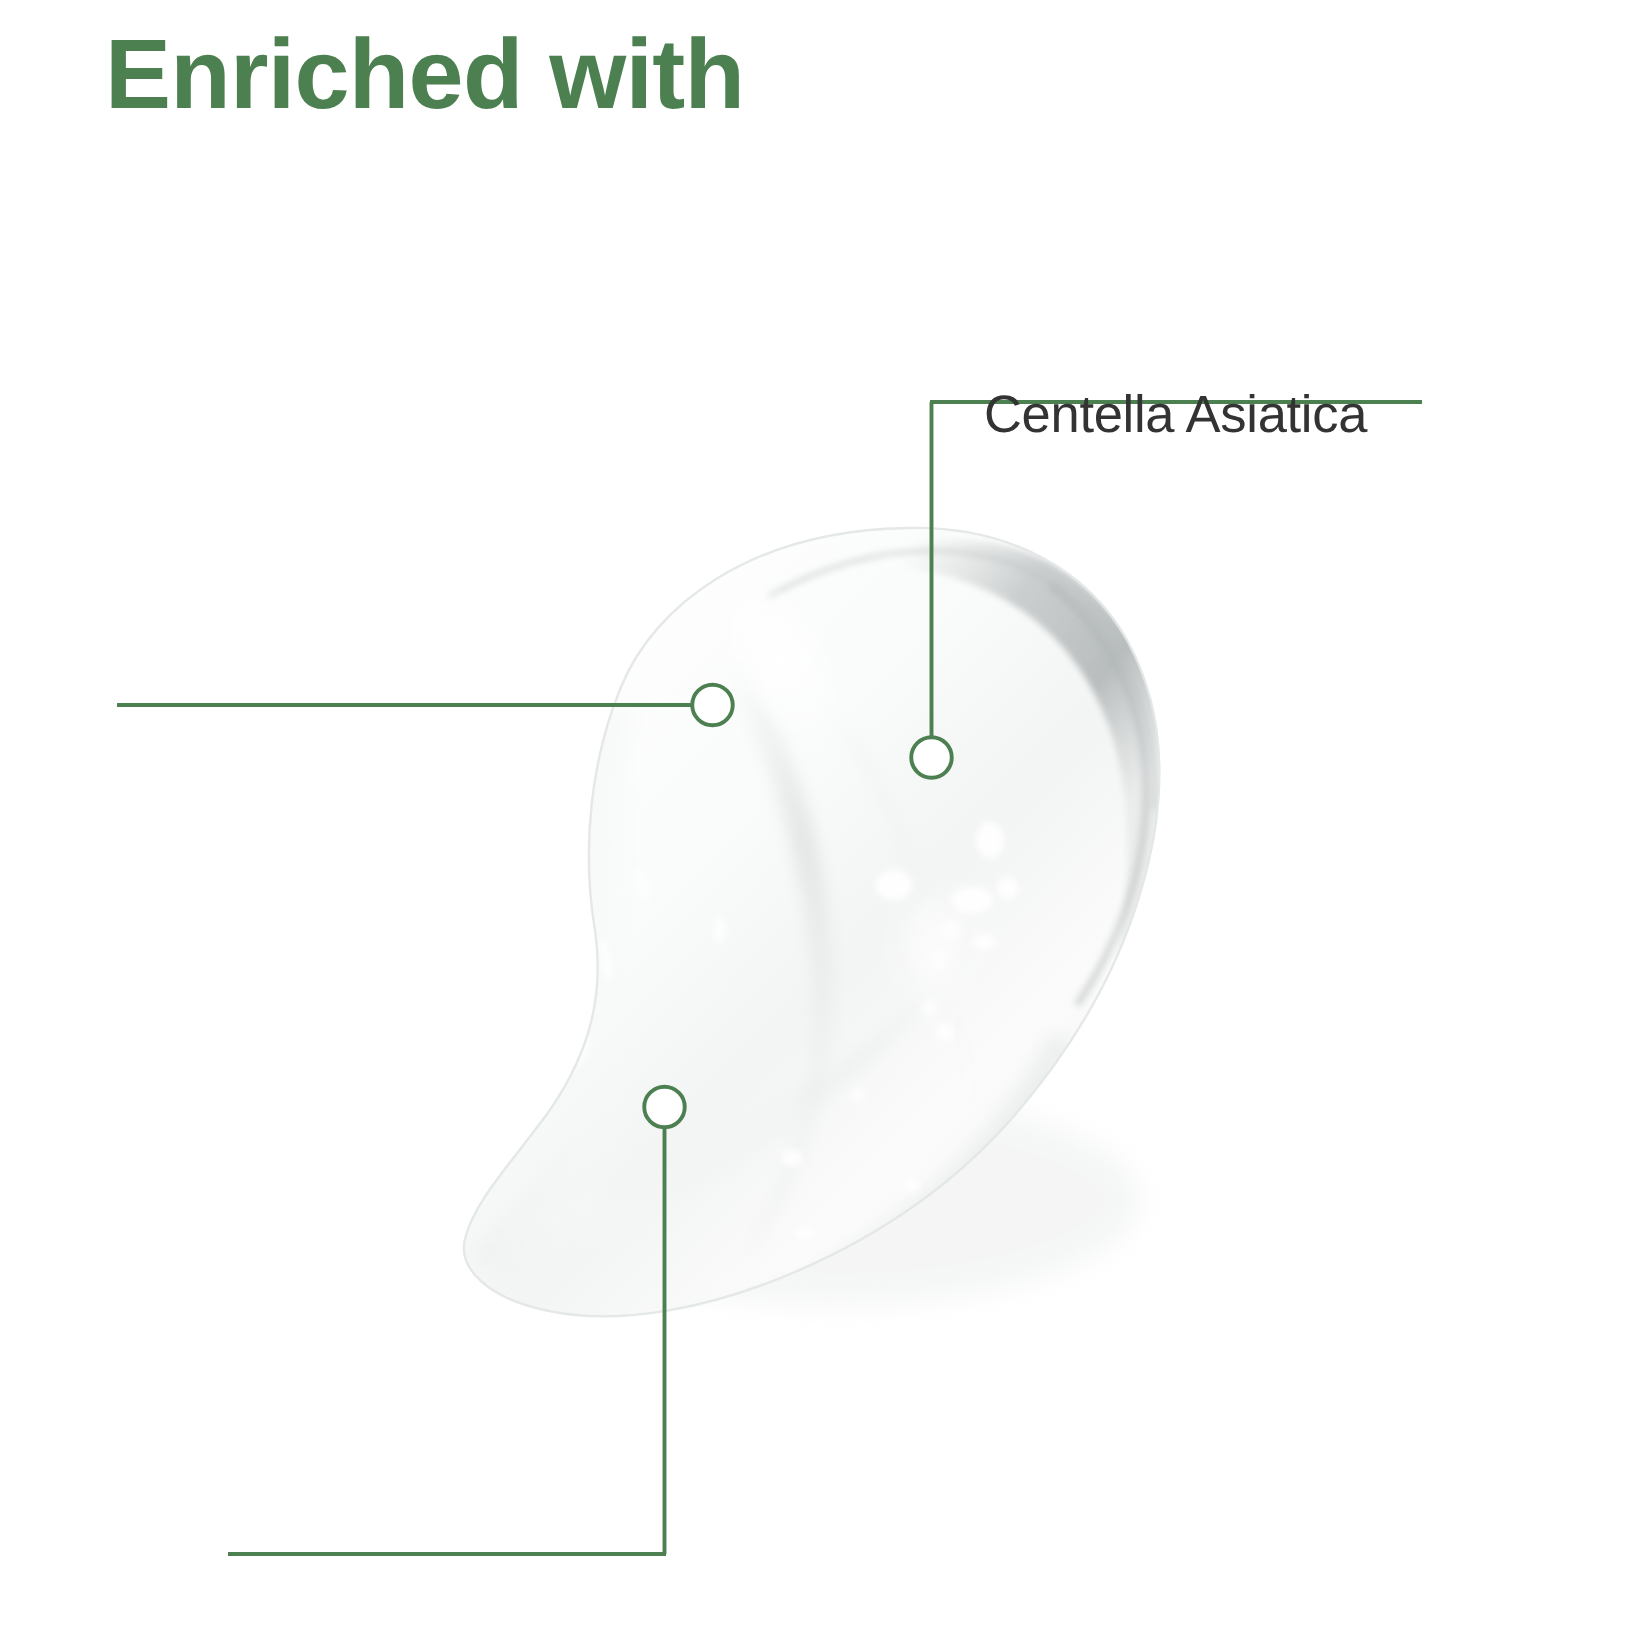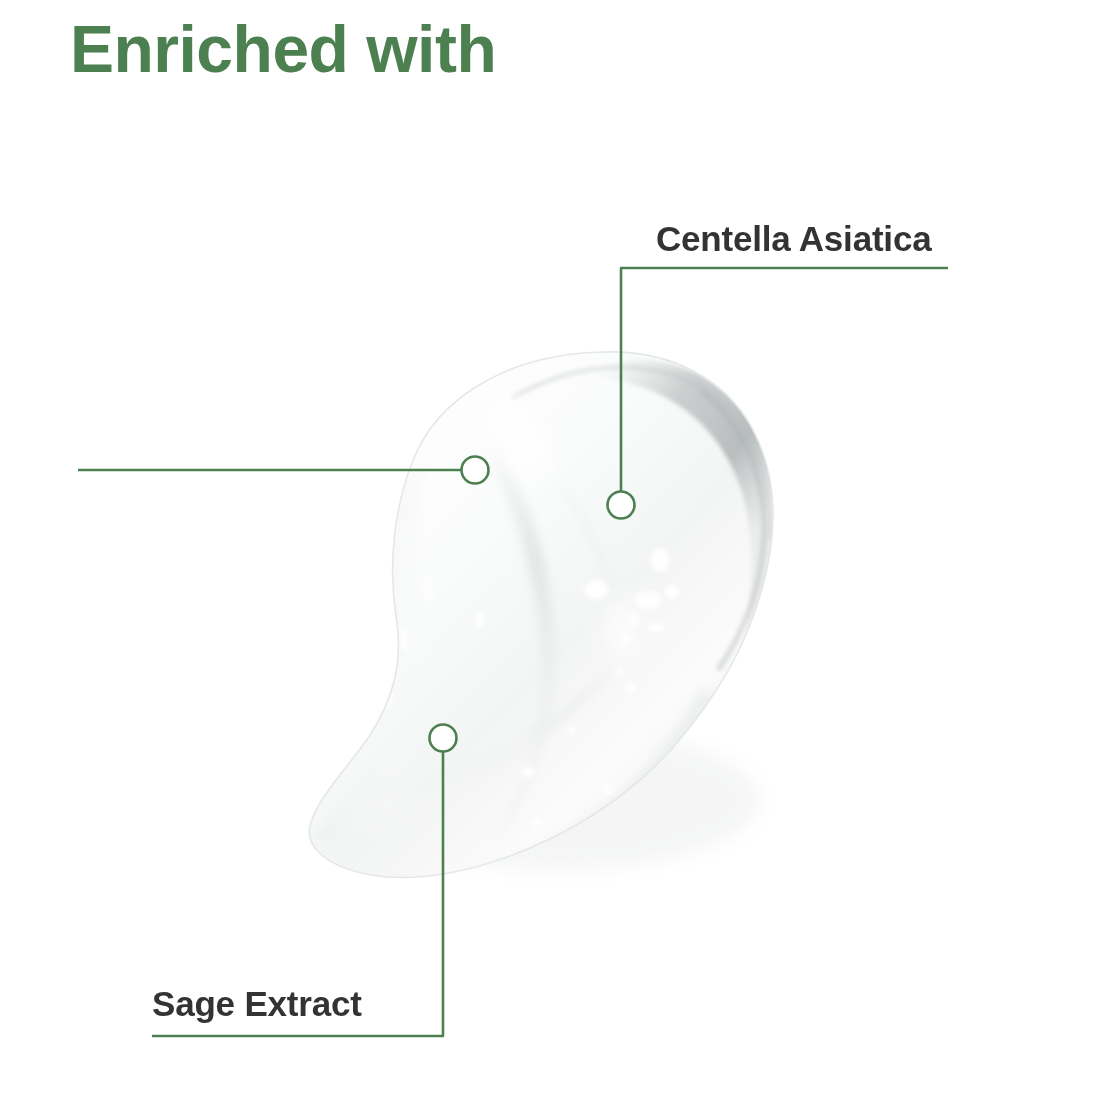--- a/index.html
+++ b/index.html
@@ -46,24 +46,25 @@
     position: absolute;
     left: 0;
     top: 0;
     width: 1100px;
     height: 1100px;
   }
 
   .callout-label {
     position: absolute;
     font-size: 35px;
-    font-weight: 700;
+    font-weight: 400;
     letter-spacing: -0.2px;
     color: #333333;
     white-space: nowrap;
+    margin-top: 38px;
   }
   #label-centella { left: 656px; top: 219px; }
   #label-horsetail { left: 76px; top: 414px; }
   #label-sage { left: 152px; top: 984px; }
 </style>
 </head>
 <body>
 
 <div id="stage">
 
@@ -229,15 +230,14 @@
     <g>
       <circle cx="443" cy="738" r="13.5" fill="#ffffff" stroke="#4d8050" stroke-width="2.6"></circle>
       <line x1="443" y1="752" x2="443" y2="1036" stroke="#4d8050" stroke-width="2.6"></line>
       <line x1="152" y1="1036" x2="444" y2="1036" stroke="#4d8050" stroke-width="2.6"></line>
     </g>
   </svg>
 
   <div class="callout-label" id="label-centella">Centella Asiatica</div>
 
 
-  <div class="callout-label" id="label-sage">Sage Extract</div>
 
 </div>
 
 </body></html>

